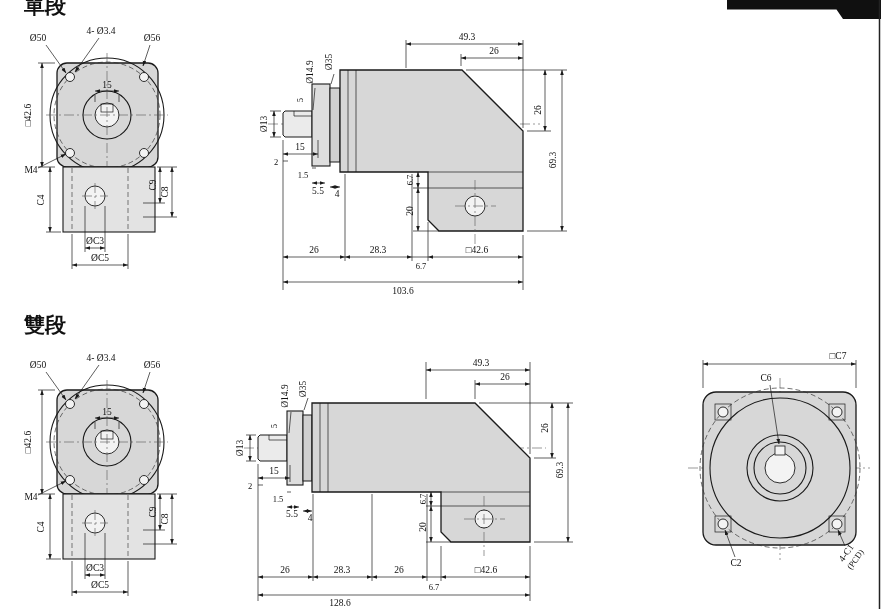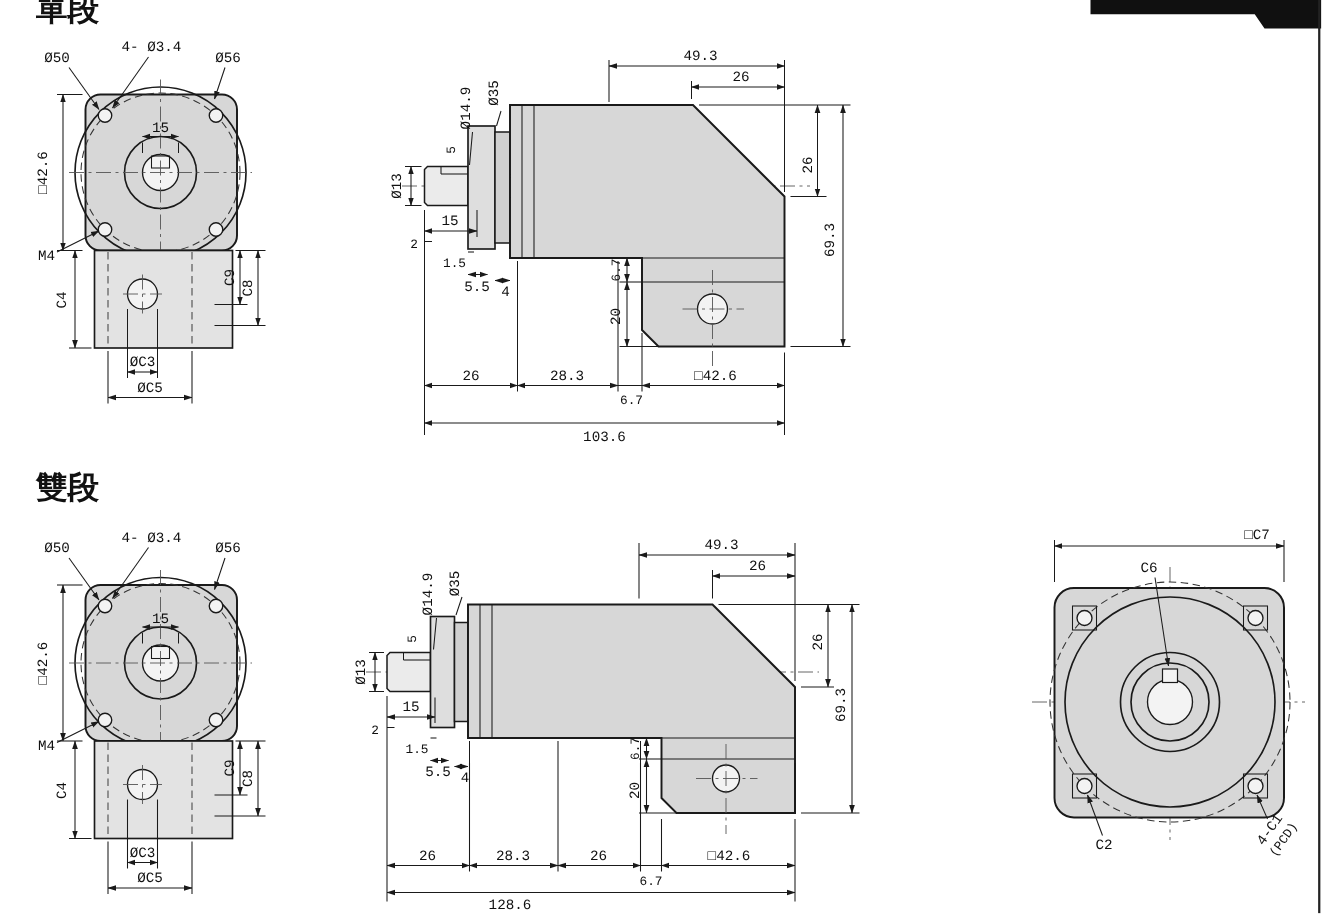--- a/index.html
+++ b/index.html
@@ -1,17 +1,17 @@
 <!DOCTYPE html>
 <html><head>
 <meta charset="utf-8">
 <style>
   html,body{margin:0;padding:0;background:#fff;}
   #stage{position:relative;width:881px;height:609px;background:#ffffff;overflow:hidden;
-         font-family:Liberation Mono, monospace;}
+         font-family:Liberation Serif, serif;}
   #stage svg{position:absolute;left:0;top:0;}
   text{fill:#111;}
   .d{font-size:9.5px;text-anchor:middle;}
   .ds{font-size:8.5px;text-anchor:middle;}
   .t{font-size:21px;font-weight:bold;}
   .out{fill:#d7d7d7;stroke:#1a1a1a;stroke-width:1.3;}
   .out2{fill:#e3e3e3;stroke:#1a1a1a;stroke-width:1.1;}
   .out2b{fill:#dedede;stroke:#1a1a1a;stroke-width:1.1;}
   .out2c{fill:#d0d0d0;stroke:#1a1a1a;stroke-width:1;}
   .out3{fill:#ebebeb;stroke:#1a1a1a;stroke-width:1;}

